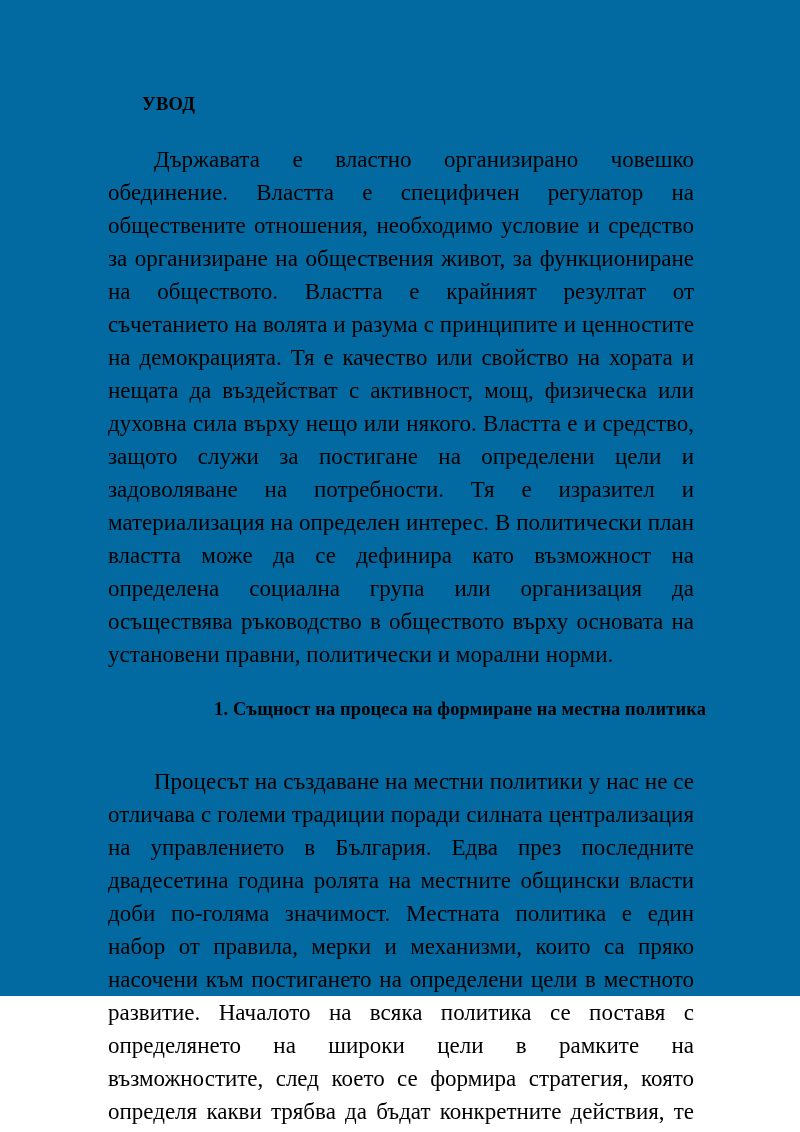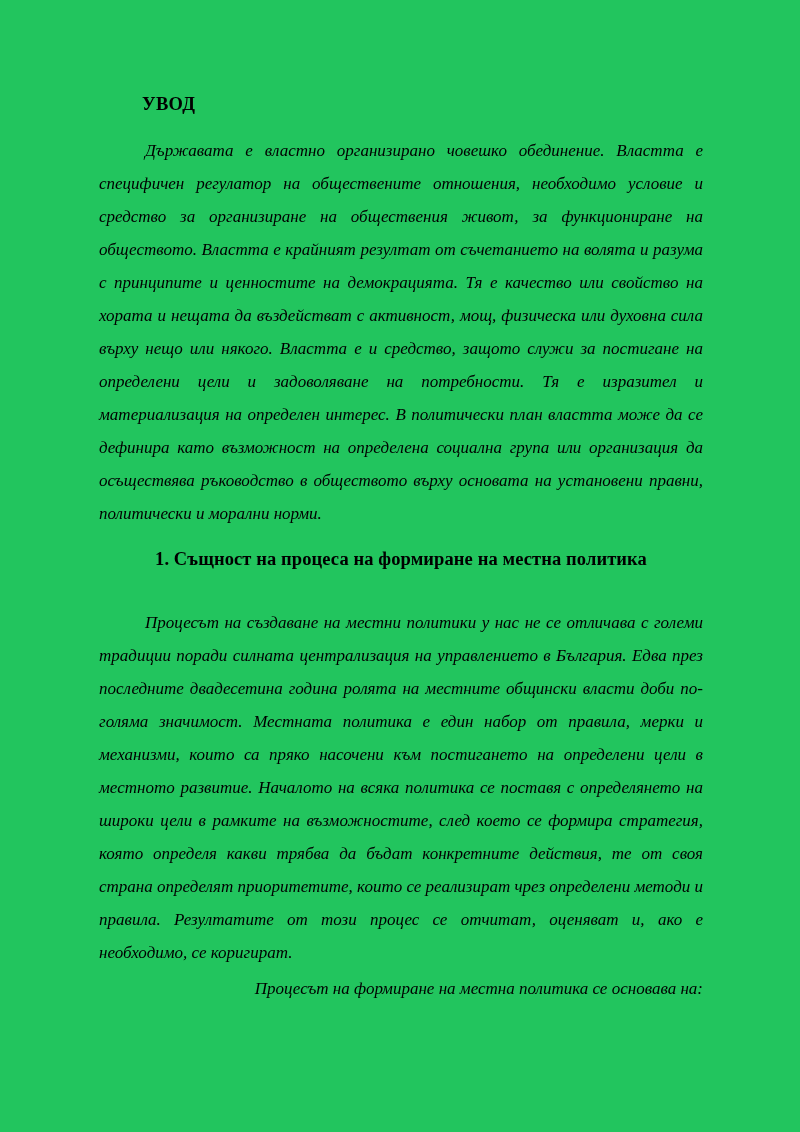--- a/index.html
+++ b/index.html
@@ -13,22 +13,22 @@
     height: 1132px;
     overflow: hidden;
     font-family: "Liberation Serif", "DejaVu Serif", serif;
     color: #000000;
     -webkit-font-smoothing: antialiased;
   }
 
   .page {
     position: relative;
     width: 800px;
-    height: 1132px;
-    background: #22c55e;
+    height: 996px;
+    background: #0369a1;
     box-sizing: border-box;
   }
 
   .content {
     position: absolute;
     left: 96px;
     top: 88px;
     width: 610px;
   }
 
@@ -38,43 +38,42 @@
     font-weight: bold;
     line-height: 33px;
     margin: 0 0 0 0;
     padding-left: 46px;
     text-align: left;
     letter-spacing: 0.3px;
   }
 
   
   .para {
-    font-size: 17px;
+    font-size: 23px;
     line-height: 33px;
     text-align: justify;
     text-justify: inter-word;
-    margin: 3px;
+    margin: 12px;
     text-indent: 46px;
     hyphens: none;
-    font-style: italic;
   }
 
   .para.tight-indent {
     text-indent: 28px;
     text-align: right;
   }
 
   
   .section-heading {
     font-size: 18.5px;
     font-weight: bold;
     line-height: 33px;
     margin: 0;
     text-indent: 0;
-    text-align: center;
+    text-align: right;
     letter-spacing: 0.1px;
   }
 
   
   .gap-title-para { height: 10px; }
   .gap-para-heading { height: 10px; }
   .gap-heading-para { height: 27px; }
   .gap-para-para { height: 0px; }
 </style>
 </head>

